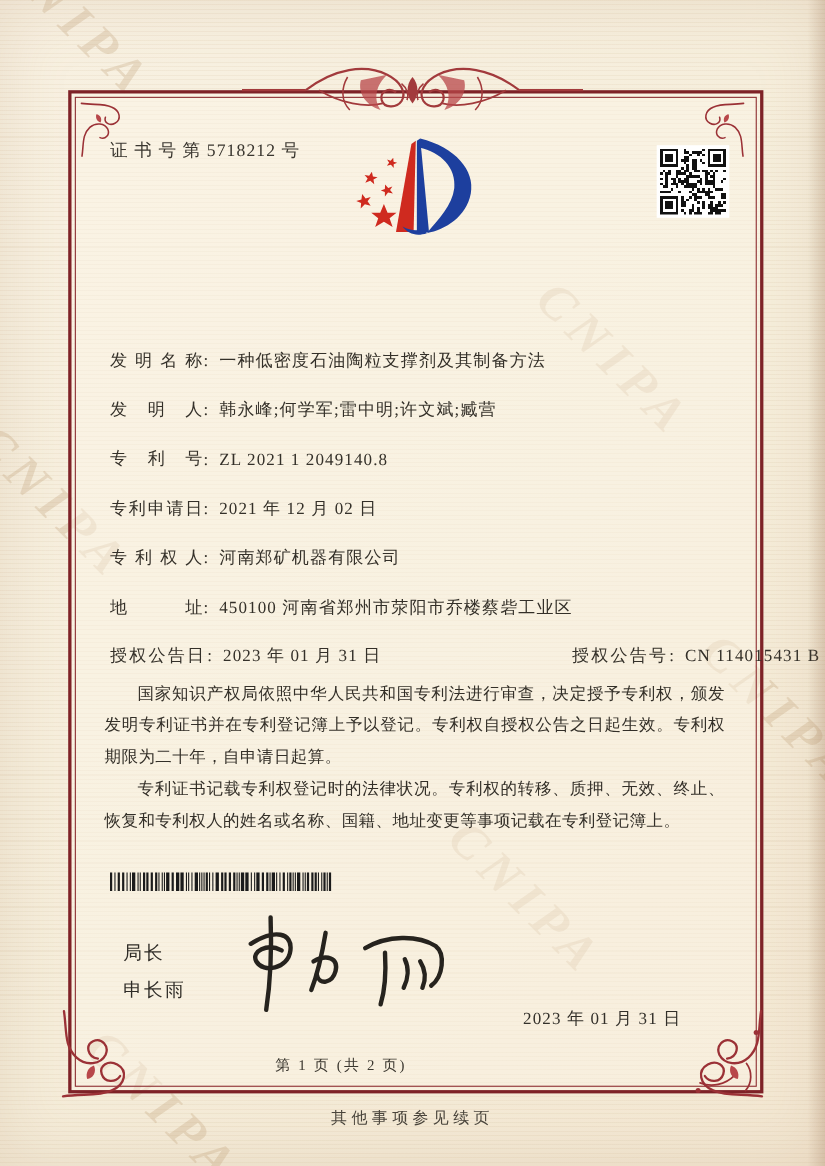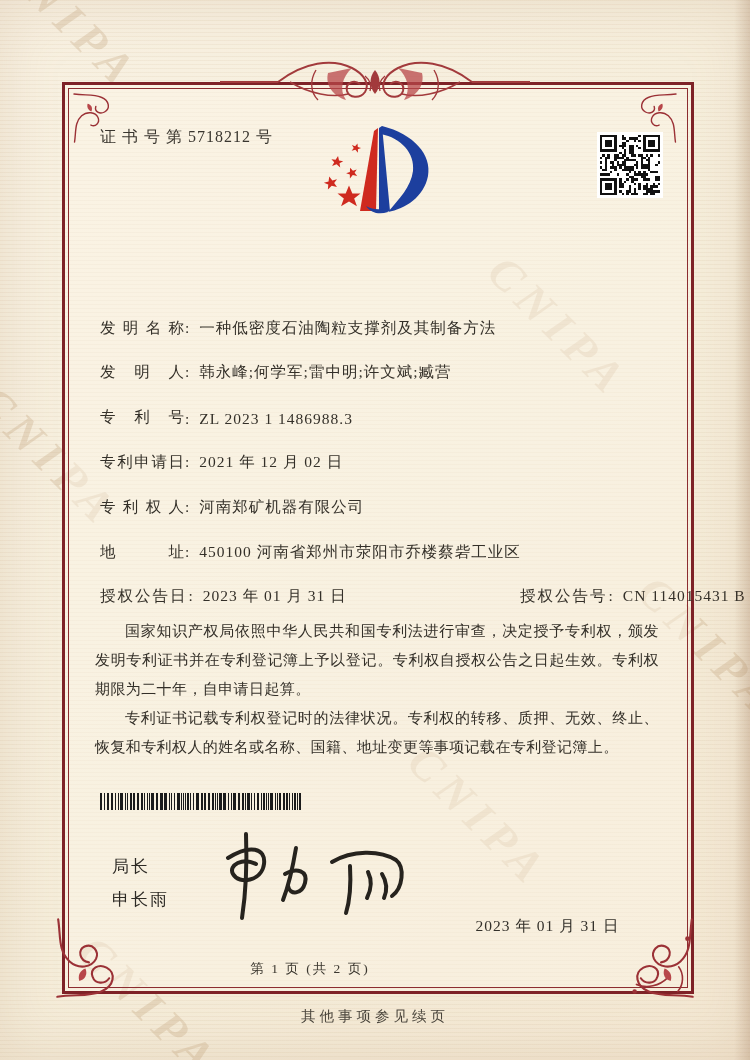--- a/index.html
+++ b/index.html
@@ -372,21 +372,21 @@
   </svg>
 
 
   <div class="f-row" style="top:318px">
     <span class="f-label">发明名称</span><span class="f-colon">:</span><span class="f-value">一种低密度石油陶粒支撑剂及其制备方法</span>
   </div>
   <div class="f-row" style="top:362px">
     <span class="f-label">发明人</span><span class="f-colon">:</span><span class="f-value">韩永峰;何学军;雷中明;许文斌;臧营</span>
   </div>
   <div class="f-row" style="top:407px">
-    <span class="f-label">专利号</span><span class="f-colon">:</span><span class="f-value">ZL 2023 1 1486988.3</span>
+    <span class="f-label">专利号</span><span class="f-colon">:</span><span class="f-value">ZL 2021 1 2049140.8</span>
   </div>
   <div class="f-row" style="top:452px">
     <span class="f-label">专利申请日</span><span class="f-colon">:</span><span class="f-value">2021 年 12 月 02 日</span>
   </div>
   <div class="f-row" style="top:497px">
     <span class="f-label">专利权人</span><span class="f-colon">:</span><span class="f-value">河南郑矿机器有限公司</span>
   </div>
   <div class="f-row" style="top:542px">
     <span class="f-label">地址</span><span class="f-colon">:</span><span class="f-value">450100 河南省郑州市荥阳市乔楼蔡砦工业区</span>
   </div>

